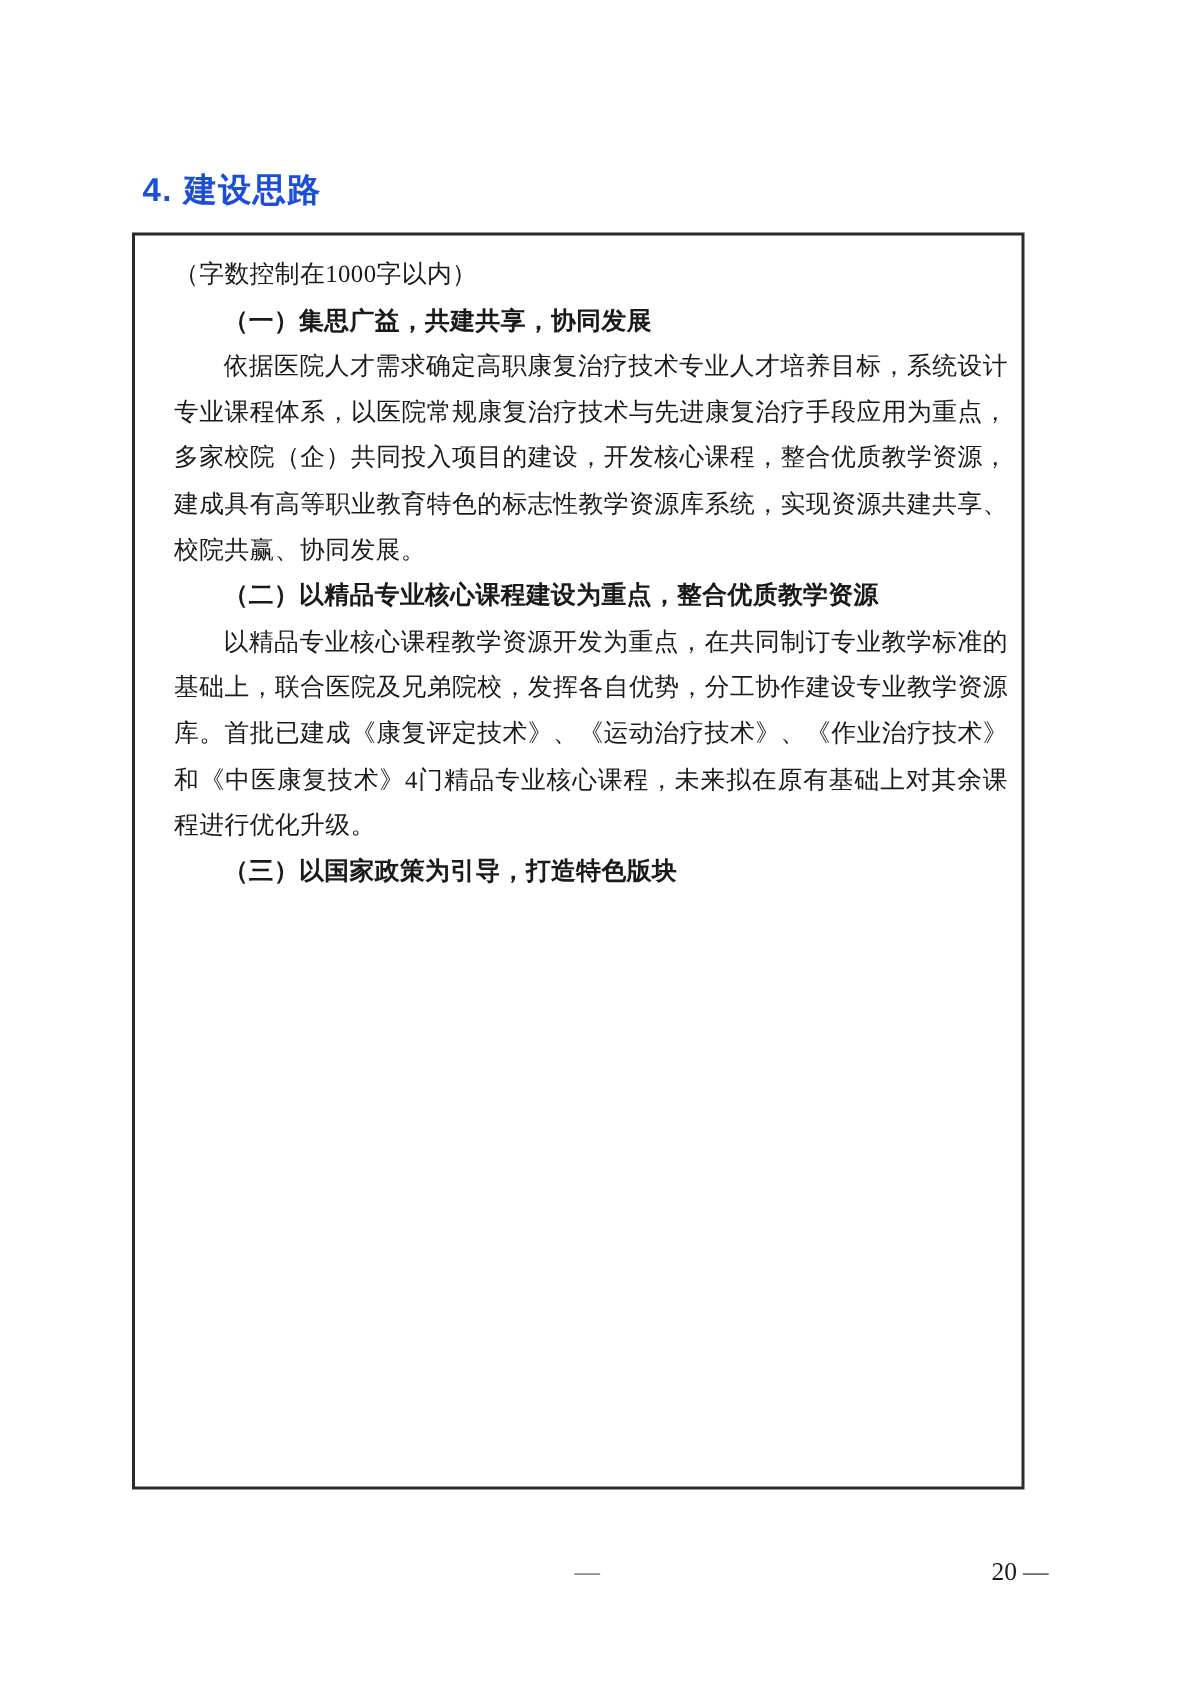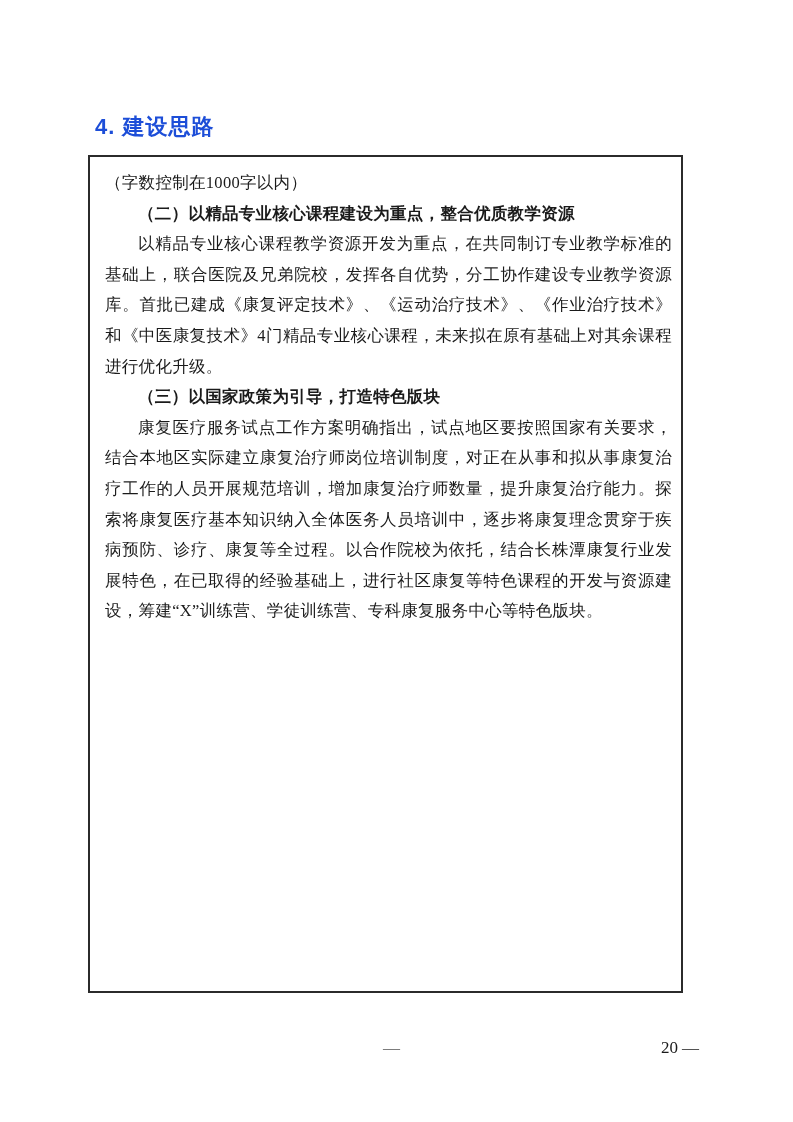--- a/index.html
+++ b/index.html
@@ -28,21 +28,21 @@
     color: #1d4ed8;
   }
   .content-box {
     position: absolute;
     left: 88px;
     top: 155px;
     width: 595px;
     height: 838px;
     box-sizing: border-box;
     border: 2px solid #2b2b2b;
-    padding: 11px 9px 0 15px;
+    padding: 11px 9px 0 26px;
     background: #ffffff;
   }
   .content-box p {
     margin: 0;
     font-size: 16.5px;
     line-height: 30.6px;
     letter-spacing: 0.3px;
     text-align: justify;
     color: #1a1a1a;
   }
@@ -81,26 +81,27 @@
 <body>
 
 <div class="page">
 
   <h1 class="doc-title">4. 建设思路</h1>
 
   <div class="content-box">
     <p class="note">（字数控制在1000字以内）</p>
 
 
+    <p class="heading">（一）集思广益，共建共享，协同发展</p>
+    <p class="para">依据医院人才需求确定高职康复治疗技术专业人才培养目标，系统设计专业课程体系，以医院常规康复治疗技术与先进康复治疗手段应用为重点，多家校院（企）共同投入项目的建设，开发核心课程，整合优质教学资源，建成具有高等职业教育特色的标志性教学资源库系统，实现资源共建共享、校院共赢、协同发展。</p>
 
     <p class="heading">（二）以精品专业核心课程建设为重点，整合优质教学资源</p>
     <p class="para">以精品专业核心课程教学资源开发为重点，在共同制订专业教学标准的基础上，联合医院及兄弟院校，发挥各自优势，分工协作建设专业教学资源库。首批已建成《康复评定技术》、《运动治疗技术》、《作业治疗技术》和《中医康复技术》4门精品专业核心课程，未来拟在原有基础上对其余课程进行优化升级。</p>
 
     <p class="heading">（三）以国家政策为引导，打造特色版块</p>
-    <p class="para">康复医疗服务试点工作方案明确指出，试点地区要按照国家有关要求，结合本地区实际建立康复治疗师岗位培训制度，对正在从事和拟从事康复治疗工作的人员开展规范培训，增加康复治疗师数量，提升康复治疗能力。探索将康复医疗基本知识纳入全体医务人员培训中，逐步将康复理念贯穿于疾病预防、诊疗、康复等全过程。以合作院校为依托，结合长株潭康复行业发展特色，在已取得的经验基础上，进行社区康复等特色课程的开发与资源建设，筹建“X”训练营、学徒训练营、专科康复服务中心等特色版块。</p>
   </div>
 
   <span class="footer-center-dash">—</span>
 
   <span class="footer-right">
     <span>20</span><span class="dash">—</span>
   </span>
 
 </div>
 

